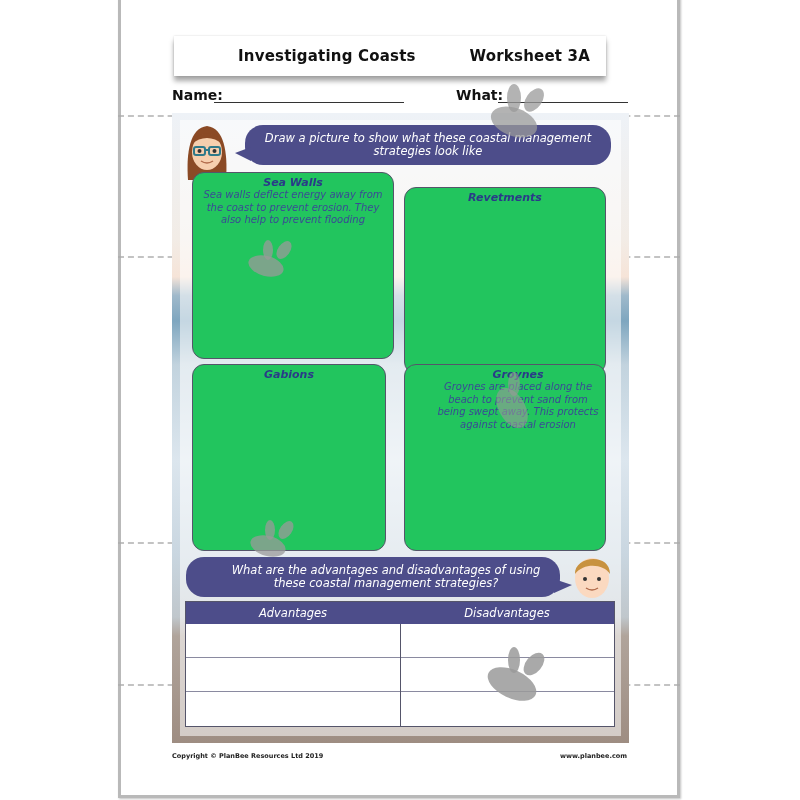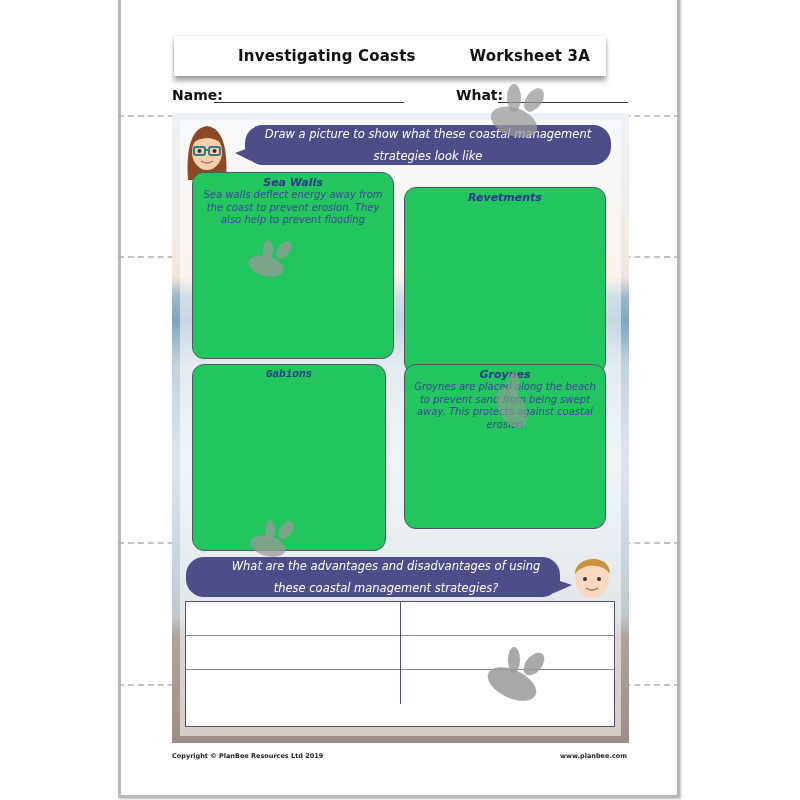--- a/index.html
+++ b/index.html
@@ -31,21 +31,21 @@
       #dce6ee 55%, #c9d6e0 70%, #c0c7cc 80%, #b0a49b 83%, #9e8d82 100%);
   }
   .scene-inner {
     position: absolute; left: 180px; top: 120px; width: 441px; height: 616px;
     background: rgba(255,255,255,0.55);
   }
 
   .bubble {
     position: absolute; background: #4d4d8a; color: #ffffff;
     border-radius: 18px; text-align: center;
-    font-family: "DejaVu Sans", sans-serif; font-style: italic; font-size: 11.5px; line-height: 22px;
+    font-family: "DejaVu Sans", sans-serif; font-style: italic; font-size: 11.5px; line-height: 13px;
     display: flex; align-items: center; justify-content: center; padding: 0 14px;
   }
   .bubble-top { left: 245px; top: 125px; width: 366px; height: 40px; }
   .bubble-top::before {
     content: ""; position: absolute; left: -10px; top: 22px;
     border-right: 16px solid #4d4d8a; border-top: 6px solid transparent; border-bottom: 8px solid transparent;
   }
   .bubble-bottom { left: 186px; top: 557px; width: 374px; height: 40px; padding-left: 40px; }
   .bubble-bottom::after {
     content: ""; position: absolute; right: -12px; top: 22px;
@@ -54,22 +54,22 @@
 
   .box {
     position: absolute; background: #22c55e; border: 1.5px solid #55556a; border-radius: 12px;
     padding: 3px 4px;
     text-align: center; color: #2e3f8a;
   }
   .box h3 { font-size: 11px; font-weight: bold; font-style: italic; color: #2a3a88; line-height: 13px; }
   .box p { font-size: 10px; font-style: italic; line-height: 12.5px; color: #3a4a95; }
   .box-1 { left: 192px; top: 172px; width: 202px; height: 187px; }
   .box-2 { left: 404px; top: 187px; width: 202px; height: 187px; }
-  .box-3 { left: 192px; top: 364px; width: 194px; height: 187px; font-family: Liberation Mono, monospace; }
-  .box-4 { left: 404px; top: 364px; width: 202px; height: 165px; }
+  .box-3 { left: 192px; top: 364px; width: 194px; height: 187px; }
+  .box-4 { left: 404px; top: 364px; width: 202px; height: 187px; padding-left: 30px; }
 
   .avatar { position: absolute; }
   .avatar-girl { left: 184px; top: 122px; width: 46px; height: 60px; }
   .avatar-boy { left: 570px; top: 550px; width: 44px; height: 52px; }
 
   .table {
     position: absolute; left: 185px; top: 601px; width: 430px; height: 126px;
     background: #ffffff; border: 1.5px solid #55556a;
   }
   .table-head {
@@ -142,20 +142,24 @@
 
 <svg class="avatar avatar-boy" viewBox="0 0 44 52">
   <ellipse cx="22" cy="28" rx="17" ry="20" fill="#fbd9c0"></ellipse>
   <path d="M5 24 C4 6 40 2 40 24 C34 14 14 12 5 24 Z" fill="#c8923f"></path>
   <circle cx="15" cy="29" r="2" fill="#333"></circle>
   <circle cx="29" cy="29" r="2" fill="#333"></circle>
   <path d="M16 38 Q22 42 28 38" stroke="#b06a4a" stroke-width="1.5" fill="none"></path>
 </svg>
 
 <div class="table">
+  <div class="table-head">
+    <div>Advantages</div>
+    <div>Disadvantages</div>
+  </div>
   <div class="table-body">
     <div class="table-row" style="top:33px;"></div>
     <div class="table-row" style="top:67px;"></div>
     <div class="table-col"></div>
   </div>
 </div>
 
 <svg class="watermark" style="left:478px; top:84px;" width="72" height="60" viewBox="0 0 72 60">
   <ellipse cx="36" cy="38" rx="24" ry="14" fill="#9a9a9a" opacity="0.75" transform="rotate(20 36 38)"></ellipse>
   <ellipse cx="36" cy="14" rx="7" ry="14" fill="#9a9a9a" opacity="0.75"></ellipse>

